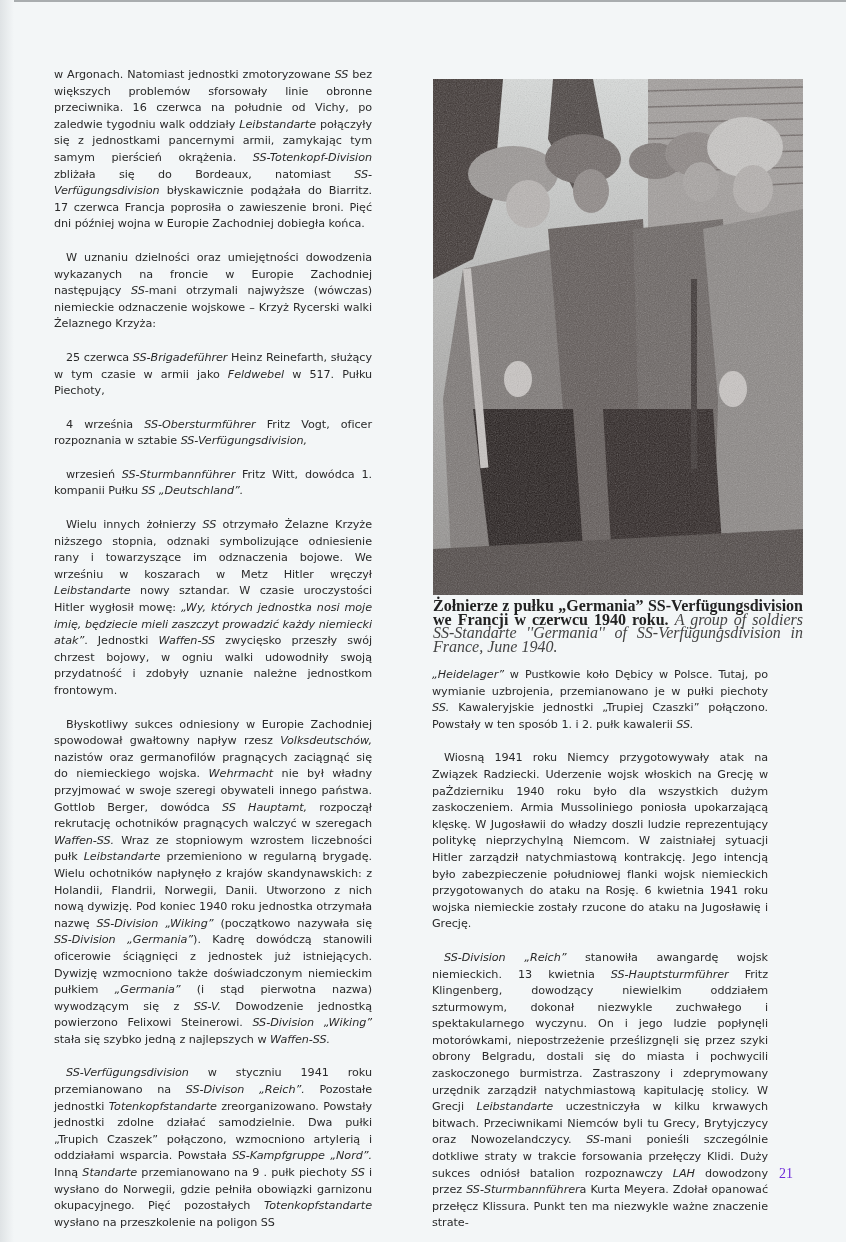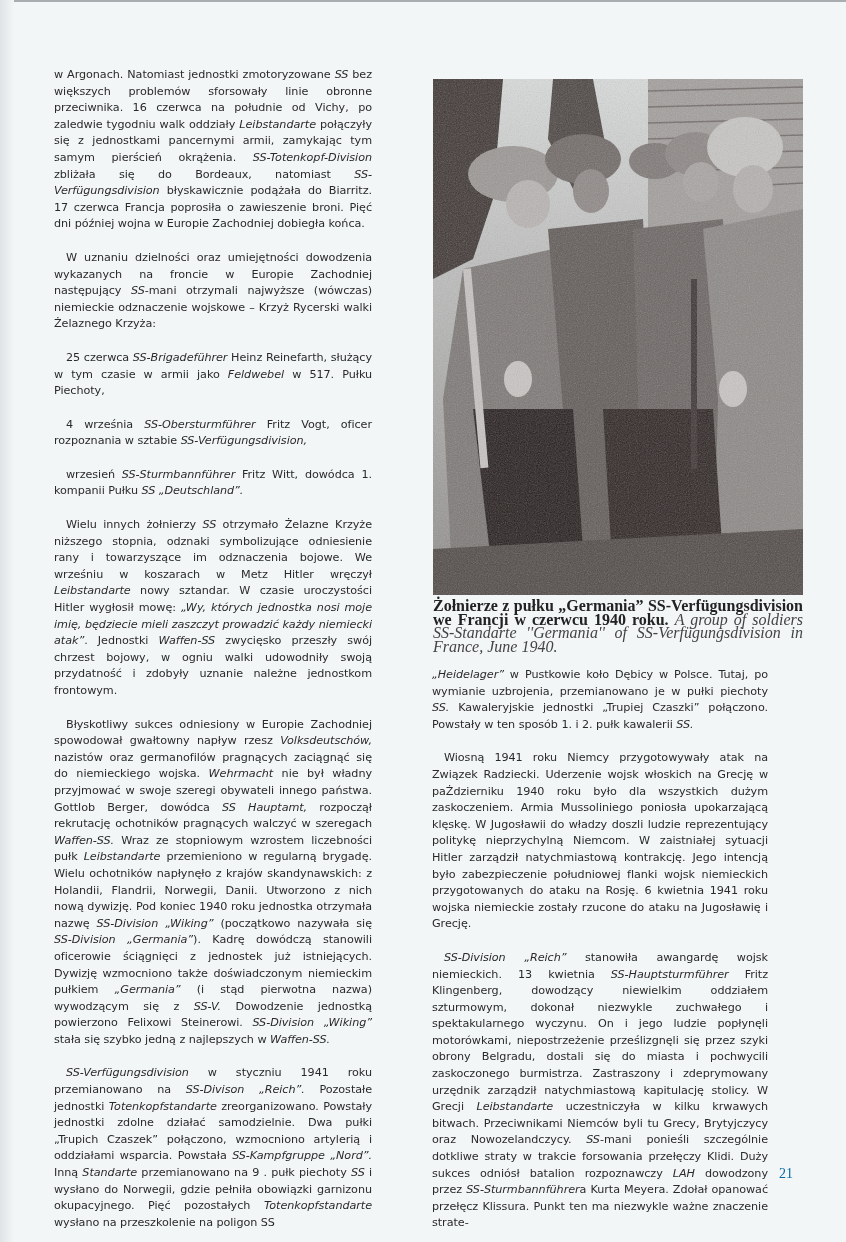--- a/index.html
+++ b/index.html
@@ -41,21 +41,21 @@
       font-family: "Liberation Serif", serif;
       font-size: 16px; line-height: 13.5px;
       text-align: justify;
       color: #222;
     }
     .caption b { font-weight: bold; }
     .caption i { font-style: italic; color: #444; }
     .page-number {
       position: absolute; left: 779px; top: 1166px;
       font-family: "Liberation Serif", serif;
-      font-size: 14px; color: #0369a1;
+      font-size: 14px; color: #6d28d9;
     }
   </style>
 </head>
 <body>
 
 <div class="top-edge"></div>
 <div class="page-shade"></div>
 
 <div class="col col-left">
     <p class="noindent"><span>w Argonach. Natomiast jednostki zmotoryzowane </span><i>SS</i><span> bez większych problemów sforsowały linie obronne przeciwnika. 16 czerwca na południe od Vichy, po zaledwie tygodniu walk oddziały </span><i>Leibstandarte</i><span> połączyły się z jednostkami pancernymi armii, zamykając tym samym pierścień okrążenia. </span><i>SS-Totenkopf-Division</i><span> zbliżała się do Bordeaux, natomiast </span><i>SS-Verfügungsdivision</i><span> błyskawicznie podążała do Biarritz. 17 czerwca Francja poprosiła o zawieszenie broni. Pięć dni później wojna w Europie Zachodniej dobiegła końca.</span></p>

